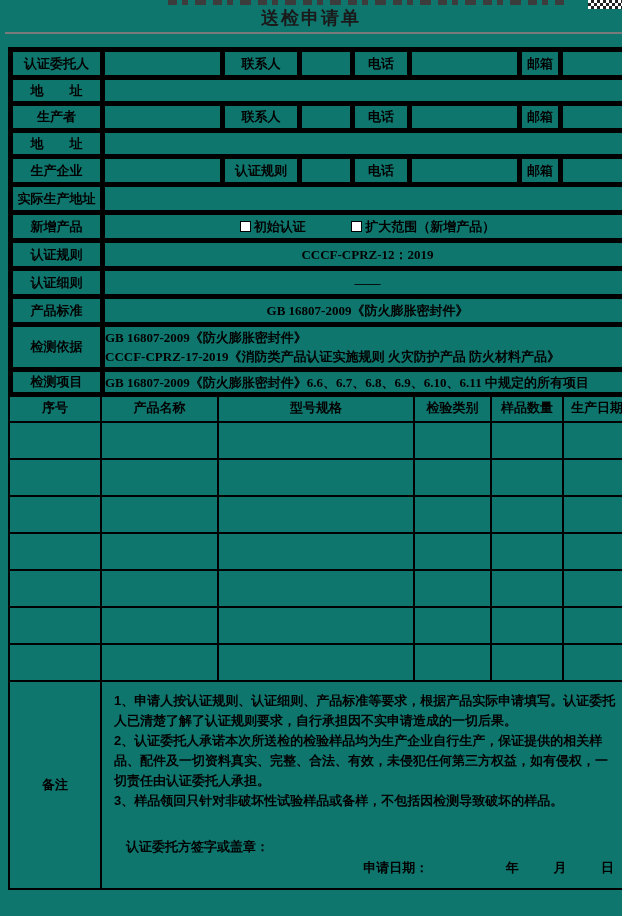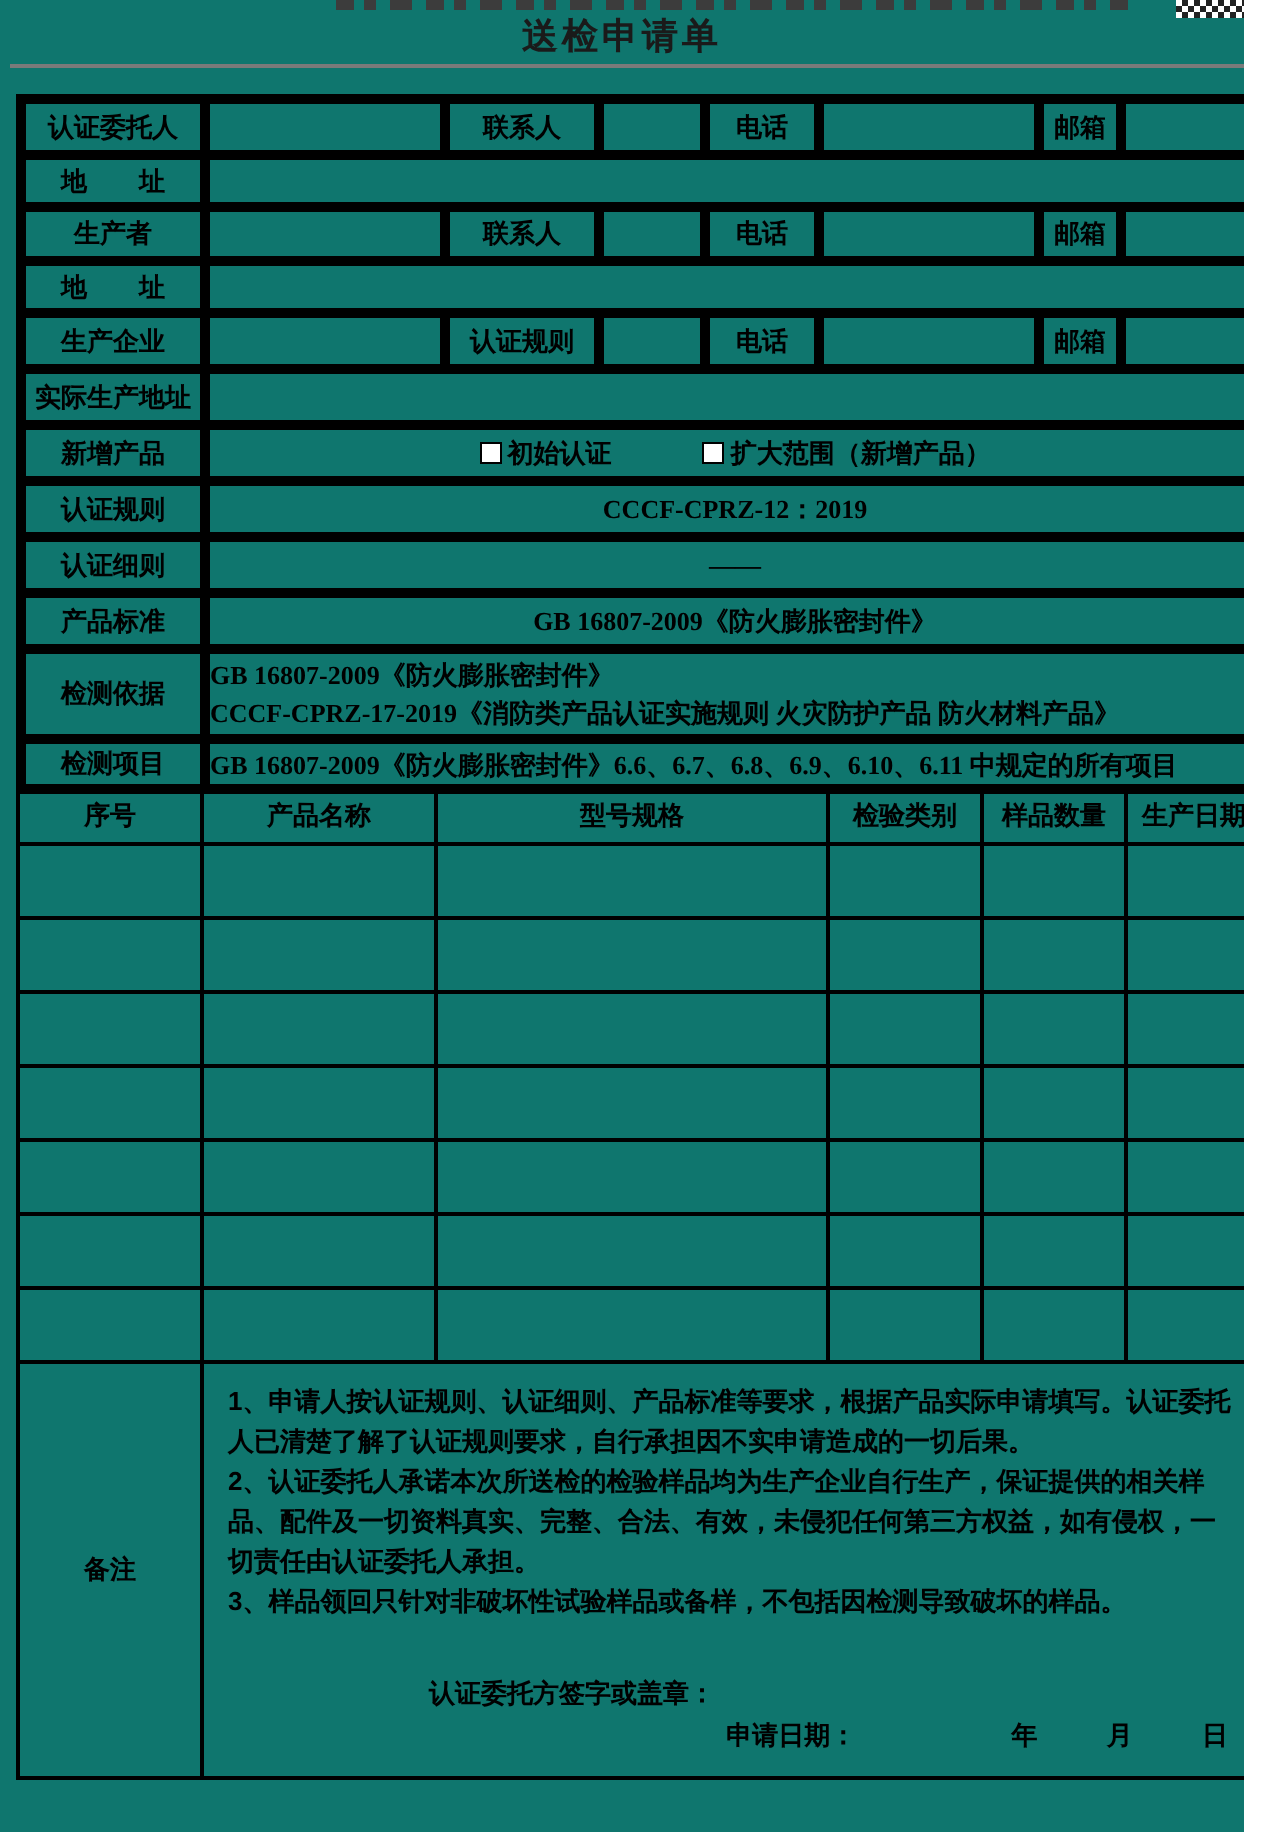--- a/index.html
+++ b/index.html
@@ -53,21 +53,21 @@
     vertical-align:-1px;margin-right:3px;box-sizing:border-box;background:#fff;
   }
   .opt2{margin-left:42px;}
   .remarks-cell{
     position:relative;vertical-align:top;text-align:left;
     font-size:13px;font-weight:bold;line-height:20px;border-radius:17px;
   }
   .remarks-cell p{margin:0;padding:0 12px;}
   .remarks-text{padding-top:9px;}
   .sig-block{position:absolute;left:0;bottom:10px;width:100%;}
-  .sig-line{text-align:center;padding-right:160px;line-height:21px;}
+  .sig-line{text-align:left;padding-right:160px;line-height:21px;padding-left:24px;}
   .date-line{text-align:right;padding-right:16px;line-height:21px;}
   .date-line .gap-lg{margin-left:74px;}
   .date-line .gap{margin-left:31px;}
 </style>
 </head>
 <body>
 
 <div class="page">
 
   <div class="top-clip"></div>

